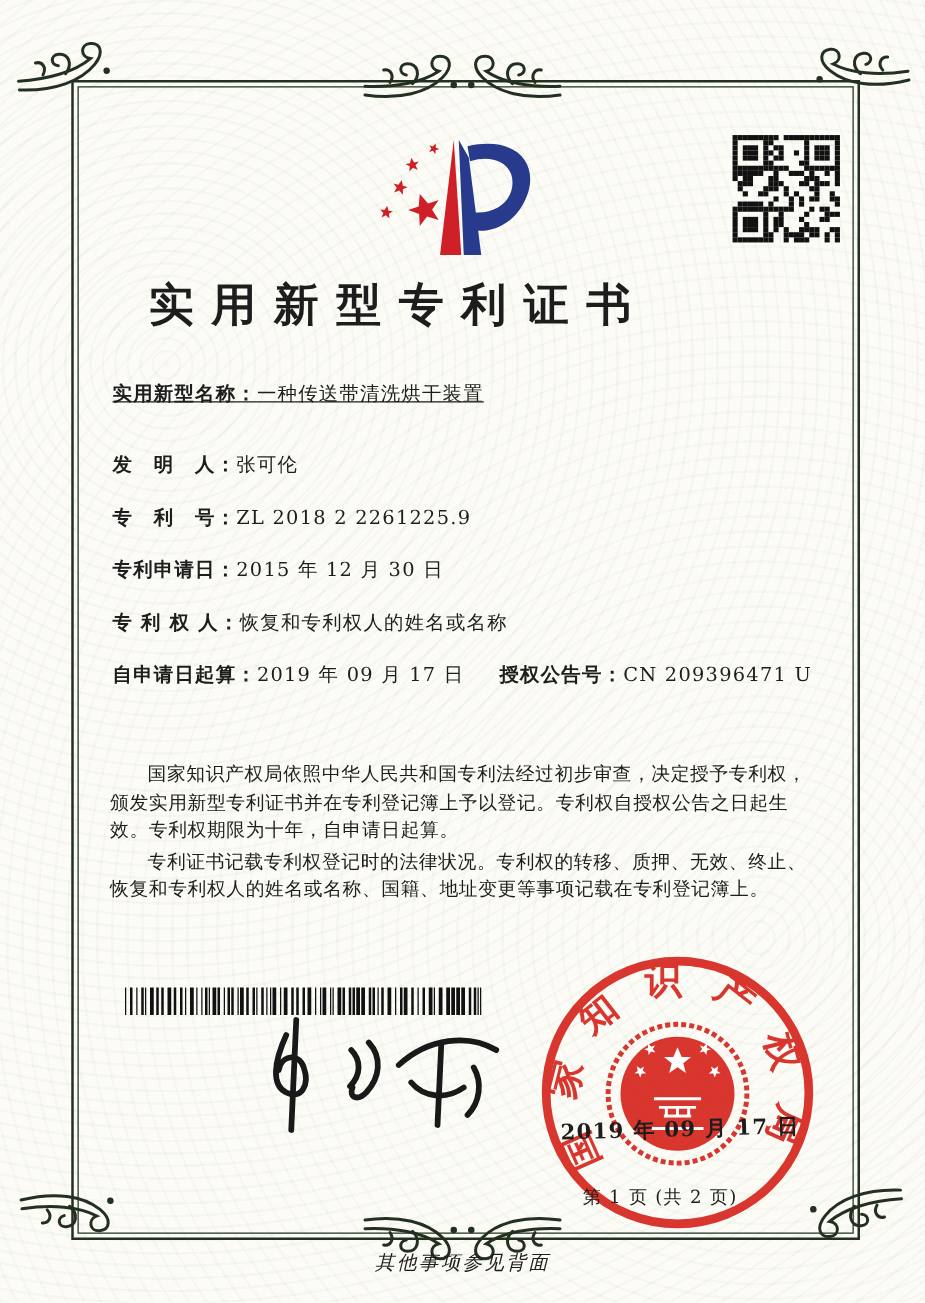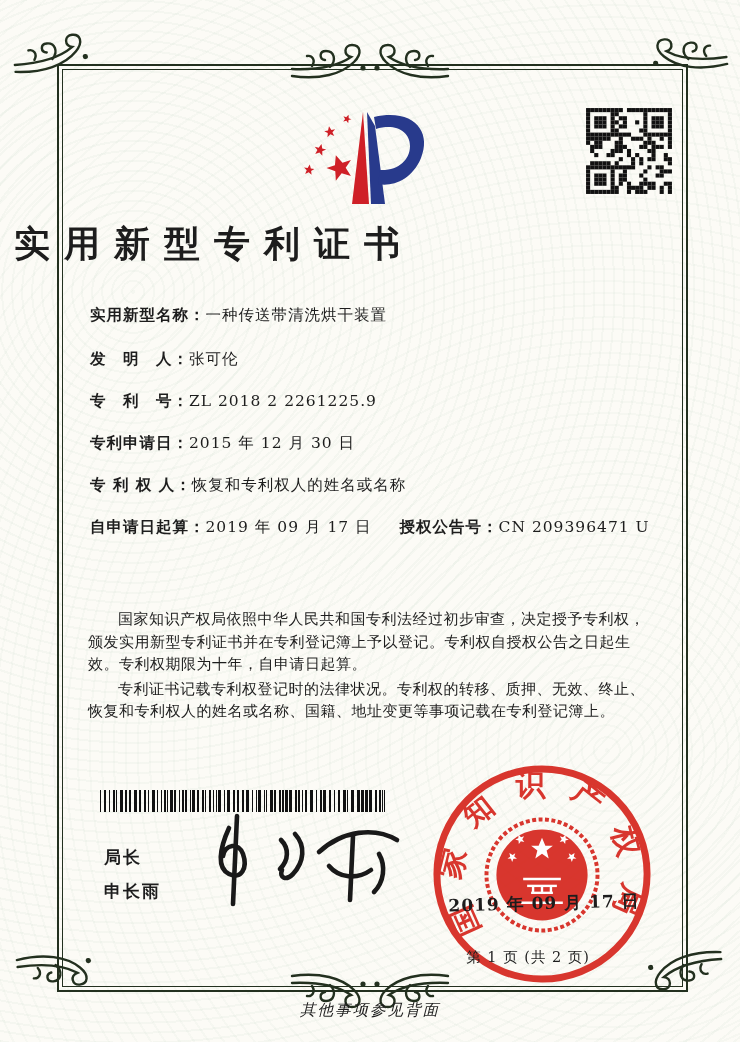--- a/index.html
+++ b/index.html
@@ -38,26 +38,26 @@
   .orn-tc2{left:368px;top:40px;}
   .orn-bc1{left:288px;top:966px;transform:scale(-1,-1);}
   .orn-bc2{left:368px;top:966px;transform:scale(1,-1);}
   .cert-no{
     position:absolute;left:82px;top:104px;
     font-size:17px;letter-spacing:3px;font-weight:bold;
   }
   .logo{position:absolute;left:300px;top:104px;width:140px;height:110px;}
   .qr{position:absolute;left:584px;top:106px;width:90px;height:90px;}
   .title{
-    position:absolute;left:0;top:220px;width:624px;
+    position:absolute;left:0;top:220px;width:624px;text-align:center;
     font-size:36px;font-weight:bold;letter-spacing:14px;text-indent:14px;
   }
   .fields{position:absolute;left:90px;top:305px;width:570px;font-size:15.5px;}
   .frow{line-height:20px;}
-  .mb-big{margin-bottom:24px;}
+  .mb-big{margin-bottom:37px;text-decoration:underline;}
   .mb{margin-bottom:22px;}
   .f-label{font-weight:bold;letter-spacing:1px;}
   .f-value{letter-spacing:1px;}
   .pair2{margin-left:28px;}
   .body-text{
     position:absolute;left:88px;top:608px;width:566px;
     font-size:15px;line-height:22.5px;letter-spacing:0.5px;
   }
   .body-text p{margin:0 0 2px 0;text-indent:2em;}
   .barcode{
@@ -460,24 +460,20 @@
       <div style="width:3px;margin-right:1px"></div>
       <div style="width:3px;margin-right:1px"></div>
       <div style="width:3px;margin-right:1px"></div>
       <div style="width:3px;margin-right:3px"></div>
       <div style="width:2px;margin-right:2px"></div>
       <div style="width:2px;margin-right:1px"></div>
       <div style="width:1px;margin-right:1px"></div>
       <div style="width:1px;margin-right:3px"></div>
     </div>
 
-  <div class="officer">
-    <div>局长</div>
-    <div>申长雨</div>
-  </div>
 
   <svg class="signature" viewBox="0 0 220 104">
     <g fill="none" stroke="#191919" stroke-width="4.6" stroke-linecap="round" stroke-linejoin="round">
       <path d="M44 20 C34 42 32 60 44 66 C56 72 63 60 58 46 C54 34 40 36 38 48"></path>
       <path d="M52 8 L48 96"></path>
       <path d="M96 32 C104 40 104 52 95 61"></path>
       <path d="M110 26 C121 38 119 54 108 66 C101 73 94 70 97 62"></path>
       <path d="M134 44 C158 22 190 19 212 32"></path>
       <path d="M168 28 L165 92"></path>
       <path d="M144 58 C154 70 172 72 186 62"></path>

